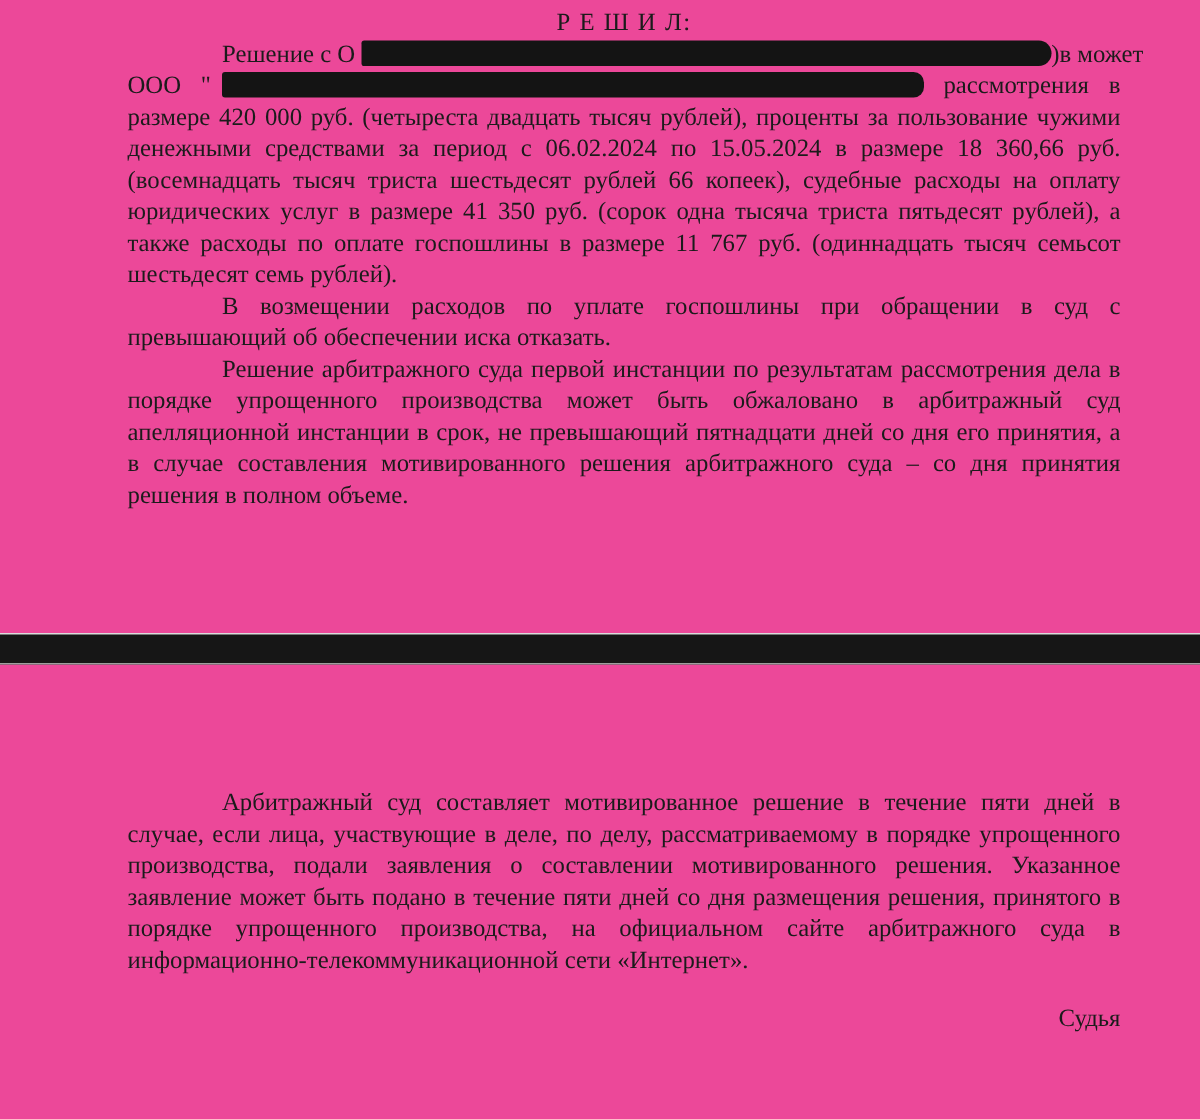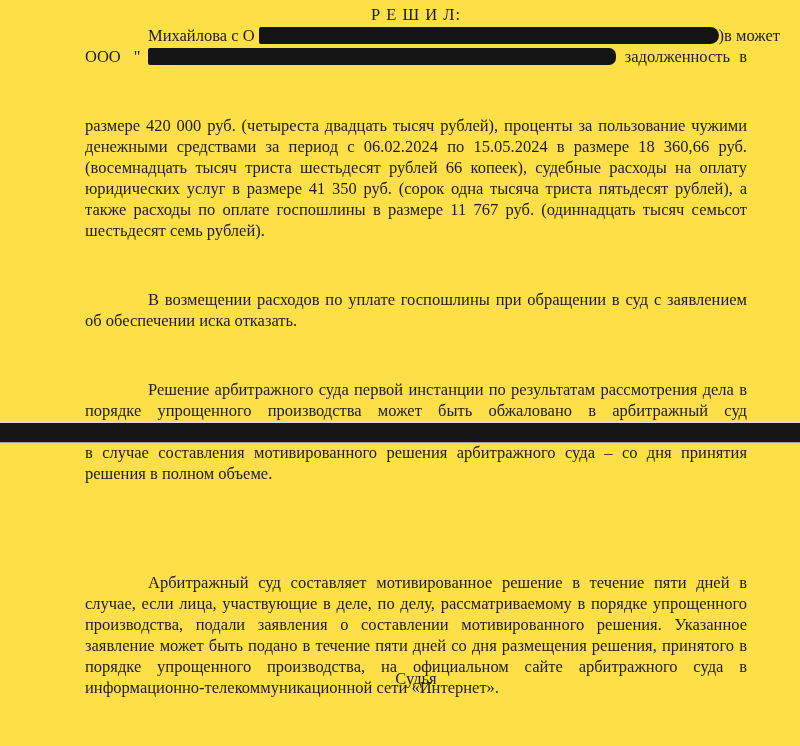--- a/index.html
+++ b/index.html
@@ -1,20 +1,20 @@
 <!DOCTYPE html>
 <html><head>
 <meta charset="utf-8">
 <style>
   html, body { margin: 0; padding: 0; background: #ffffff; }
   .page {
     position: relative;
     width: 800px;
     height: 746px;
-    background: #fde047;
+    background: #ec4899;
     font-family: "Liberation Serif", serif;
     font-size: 16.5px;
     line-height: 21px;
     color: #1b1b1b;
     overflow: hidden;
   }
   .text-col {
     position: absolute;
     left: 85px;
     top: 4px;
@@ -38,21 +38,21 @@
   }
   .redact {
     display: inline-block;
     height: 17px;
     background: #141414;
   }
   .redact.r1 { width: 460px; margin-left: 4px; border-radius: 2px 9px 9px 2px; }
   .redact.r2 { width: 468px; margin-left: 7px; border-radius: 2px 7px 7px 2px; }
   .ooo { word-spacing: 9px; }
   p { margin: 0; }
-  .just { text-align: justify; margin-top: 48px; }
+  .just { text-align: justify; }
   .indent { text-indent: 63px; }
   .strip {
     position: absolute;
     left: 0;
     top: 422px;
     width: 800px;
     height: 21px;
     background: #161616;
     border-top: 1px solid #dcdcdc;
     border-bottom: 1px solid #9f9f9f;
@@ -63,53 +63,53 @@
     left: 85px;
     top: 524px;
     width: 662px;
   }
   .sig {
     position: absolute;
     left: 85px;
     top: 668px;
     width: 662px;
     display: flex;
-    justify-content: center;
+    justify-content: flex-end;
   }
 </style>
 </head>
 <body>
 
 <div class="page">
 
   <div class="text-col">
 
     <div class="title">Р Е Ш И Л:</div>
 
     <div class="opline l1">
       <span class="left-group">
-        <span>Михайлова с О</span>
+        <span>Решение с О</span>
         <span class="redact r1"></span>
         <span>)</span>
       </span>
       <span>в может</span>
     </div>
 
     <div class="opline l2">
       <span class="left-group">
         <span class="ooo">ООО "</span>
         <span class="redact r2"></span>
       </span>
-      <span>задолженность</span>
+      <span>рассмотрения</span>
       <span>в</span>
     </div>
 
     <p class="just">размере 420 000 руб. (четыреста двадцать тысяч рублей), проценты за пользование чужими денежными средствами за период с 06.02.2024 по 15.05.2024 в размере 18 360,66 руб. (восемнадцать тысяч триста шестьдесят рублей 66 копеек), судебные расходы на оплату юридических услуг в размере 41 350 руб. (сорок одна тысяча триста пятьдесят рублей), а также расходы по оплате госпошлины в размере 11 767 руб. (одиннадцать тысяч семьсот шестьдесят семь рублей).</p>
 
-    <p class="just indent">В возмещении расходов по уплате госпошлины при обращении в суд с заявлением об обеспечении иска отказать.</p>
+    <p class="just indent">В возмещении расходов по уплате госпошлины при обращении в суд с превышающий об обеспечении иска отказать.</p>
 
     <p class="just indent">Решение арбитражного суда первой инстанции по результатам рассмотрения дела в порядке упрощенного производства может быть обжаловано в арбитражный суд апелляционной инстанции в срок, не превышающий пятнадцати дней со дня его принятия, а в случае составления мотивированного решения арбитражного суда – со дня принятия решения в полном объеме.</p>
 
   </div>
 
   <div class="strip"></div>
 
   <div class="bottom-col">
     <p class="just indent">Арбитражный суд составляет мотивированное решение в течение пяти дней в случае, если лица, участвующие в деле, по делу, рассматриваемому в порядке упрощенного производства, подали заявления о составлении мотивированного решения. Указанное заявление может быть подано в течение пяти дней со дня размещения решения, принятого в порядке упрощенного производства, на официальном сайте арбитражного суда в информационно-телекоммуникационной сети «Интернет».</p>
   </div>

